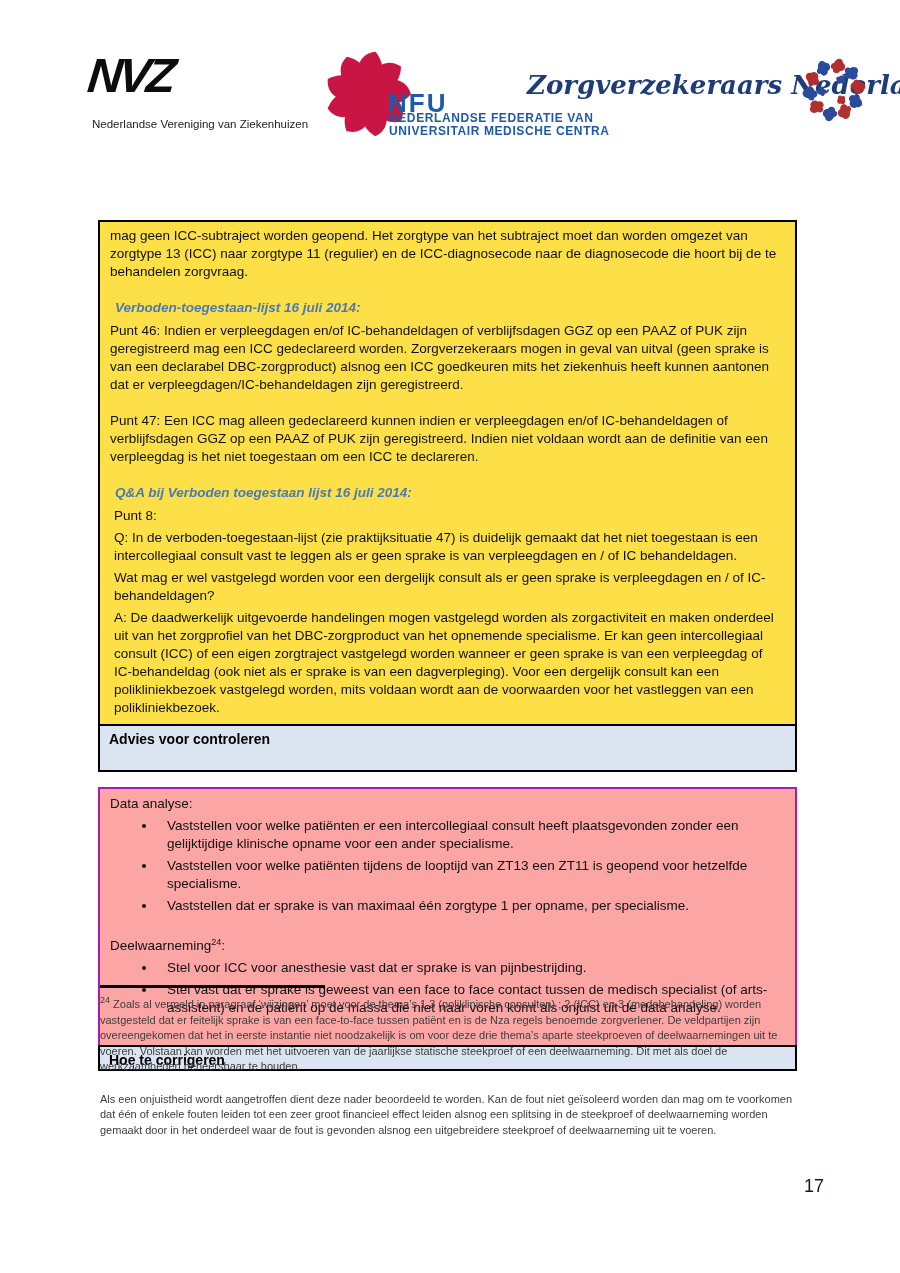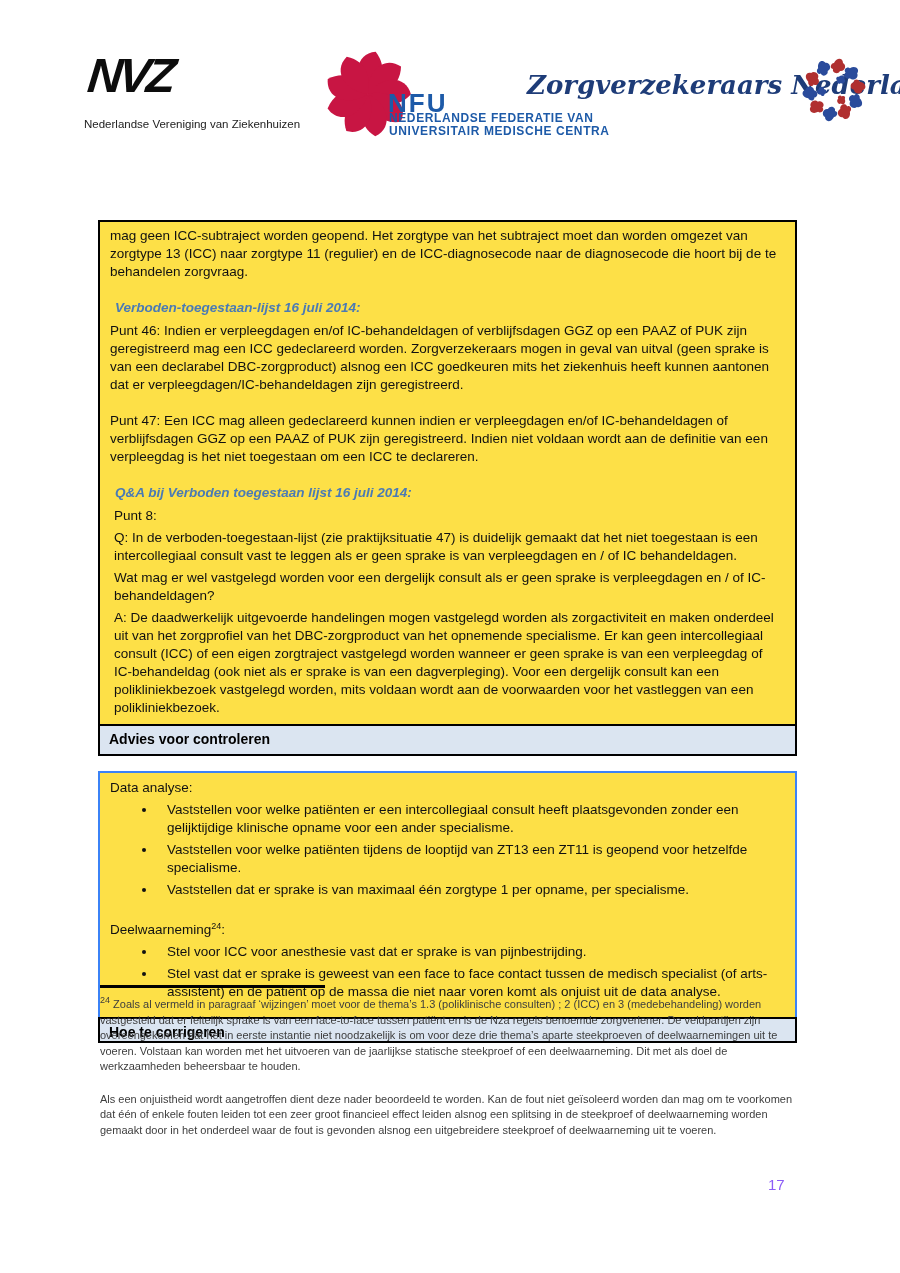--- a/index.html
+++ b/index.html
@@ -2,52 +2,52 @@
 <html><head>
 <meta charset="utf-8">
 <style>
   html,body{margin:0;padding:0;background:#ffffff;}
   body{width:900px;height:1273px;position:relative;font-family:"Liberation Sans",sans-serif;color:#1a1a1a;}
 
   
   .hdr{position:absolute;left:0;top:0;width:900px;height:170px;}
   .nvz-logo{position:absolute;left:88px;top:48px;font-weight:bold;font-style:italic;
             font-size:48px;letter-spacing:-4px;color:#0d0d0d;transform:skewX(-6deg);}
-  .nvz-caption{position:absolute;left:84px;top:118px;font-size:11.5px;color:#222;}
+  .nvz-caption{position:absolute;left:92px;top:118px;font-size:11.5px;color:#222;}
   .nfu-wheel{position:absolute;left:320px;top:46px;}
   .nfu-text{position:absolute;left:388px;top:88px;font-size:26px;font-weight:bold;color:#1d5aa8;letter-spacing:2px;}
   .nfu-cap{position:absolute;left:389px;top:112px;font-size:12px;font-weight:bold;color:#1d5aa8;
            letter-spacing:0.6px;line-height:13px;white-space:nowrap;}
   .zn-title{position:absolute;left:527px;top:70px;font-family:"DejaVu Serif",serif;font-style:italic;
             font-weight:bold;font-size:26px;color:#1e3c78;white-space:nowrap;}
   .zn-logo{position:absolute;left:792px;top:48px;}
 
   
   .doc{position:absolute;left:98px;top:220px;width:699px;box-sizing:border-box;
        font-size:13.5px;line-height:18px;color:#111;}
   .box{border:2px solid #000;background:#fde047;padding:5px 10px 3px 10px;box-sizing:border-box;}
   .box p{margin:0 0 18px 0;}
   .box .tight{margin:4px;}
   .blue-head{color:#4a7ab5;font-weight:bold;font-style:italic;margin:5px;}
   .band{border:2px solid #000;margin-top:-2px;background:#dbe5f1;box-sizing:border-box;
         font-weight:bold;font-size:14px;color:#000;padding:4px 9px;}
-  .band1{height:32px;}
+  .band1{height:48px;}
   .band2{height:26px;}
-  .box2{border:2px solid #3b82f6;background:#fde047;padding:6px 10px 12px 10px;box-sizing:border-box;margin-top:15px;}
+  .box2{border:2px solid #a21caf;background:#fca5a5;padding:6px 10px 24px 10px;box-sizing:border-box;margin-top:15px;}
   .box2 ul{margin:4px 0 0 0;padding-left:47px;list-style:disc;}
   .box2 li{margin:0 0 4px 0;padding-left:10px;}
   .blank-line{height:18px;}
   sup{font-size:9px;line-height:0;}
 
   
   .footnotes{position:absolute;left:100px;top:985px;width:700px;font-size:11px;line-height:15.5px;color:#3d3d3d;}
   .fn-rule{width:225px;border:0;border-top:3px solid #000;margin:0 0 9px 0;}
   .footnotes p{margin:0 0 17px 0;}
 
-  .page-num{position:absolute;left:768px;top:1176px;font-size:15px;color:#8b5cf6;}
+  .page-num{position:absolute;left:804px;top:1176px;font-size:18px;color:#0f172a;}
 </style>
 </head>
 <body>
 
 <div class="hdr">
   <div class="nvz-logo">NVZ</div>
   <div class="nvz-caption">Nederlandse Vereniging van Ziekenhuizen</div>
 
   <svg class="nfu-wheel" width="96" height="96" viewBox="0 0 100 100">
     <g fill="#c81543">

